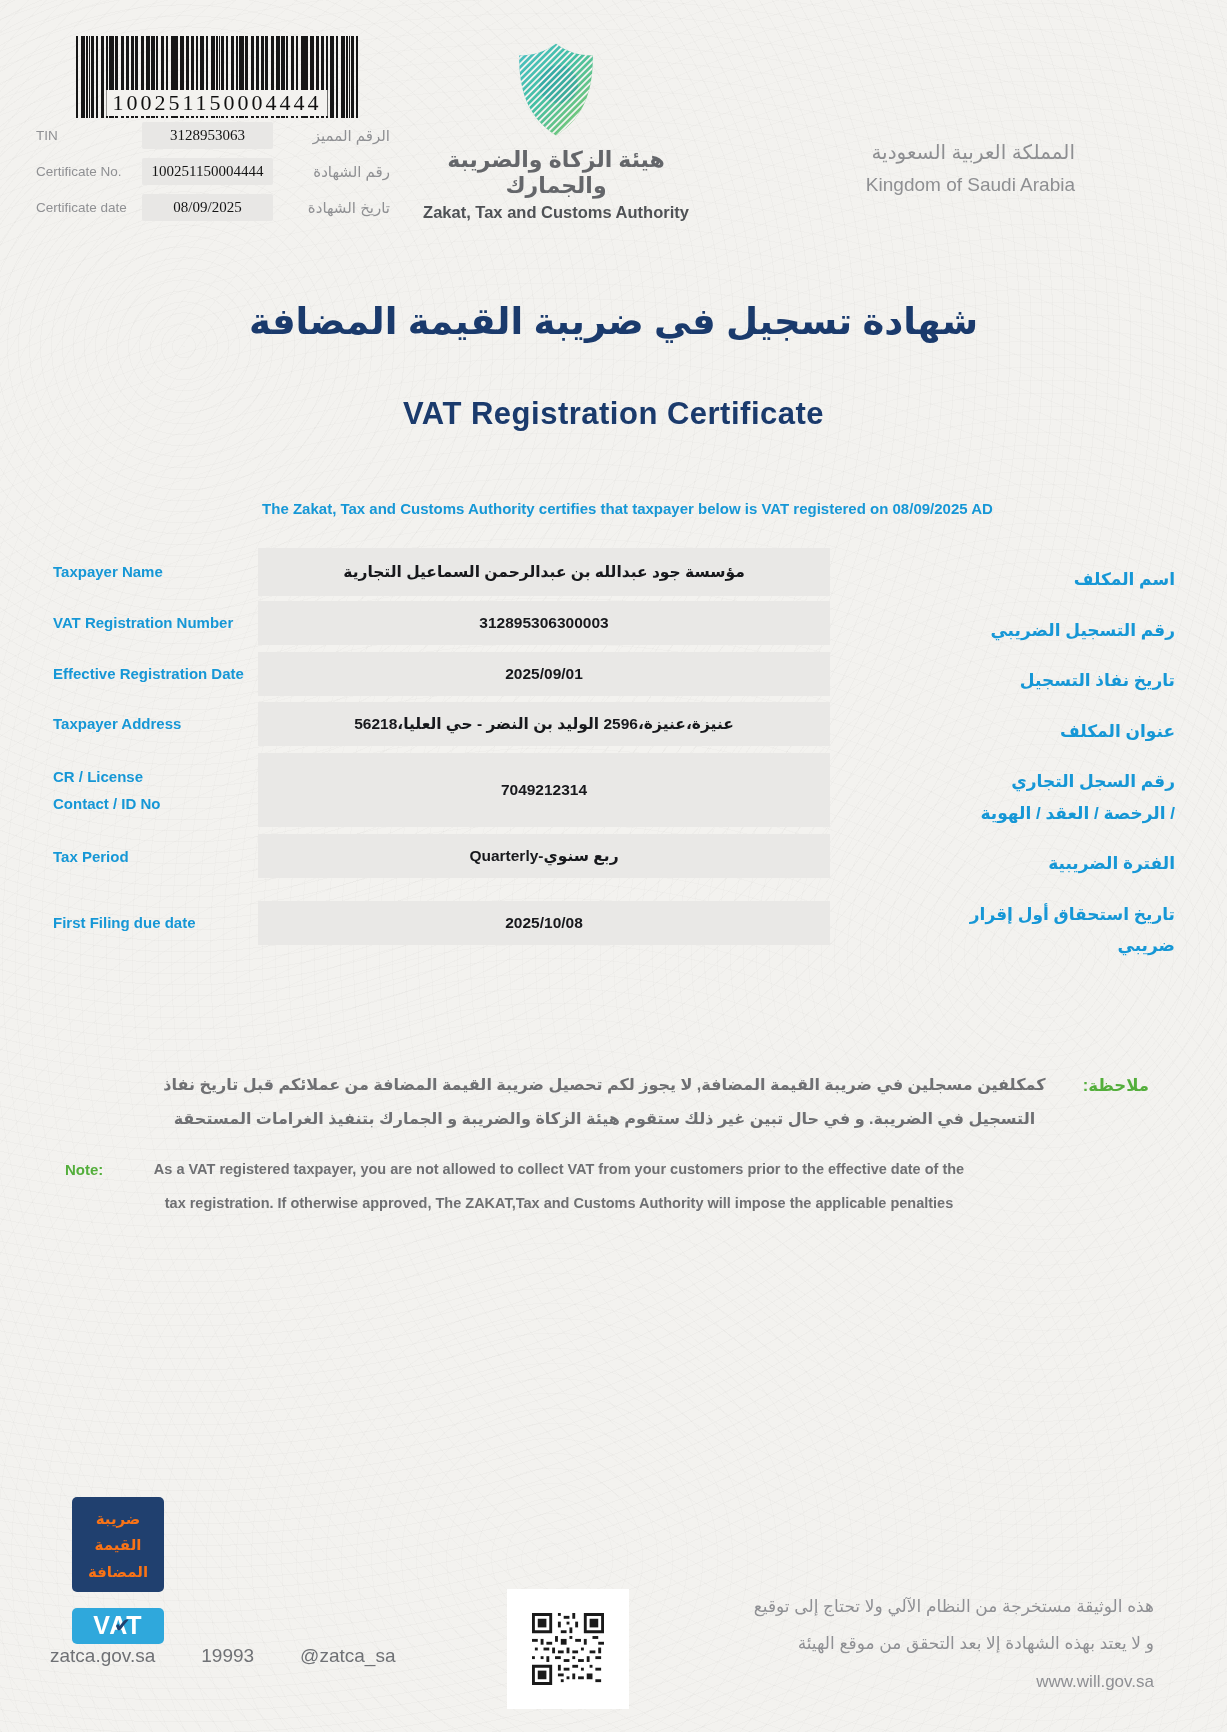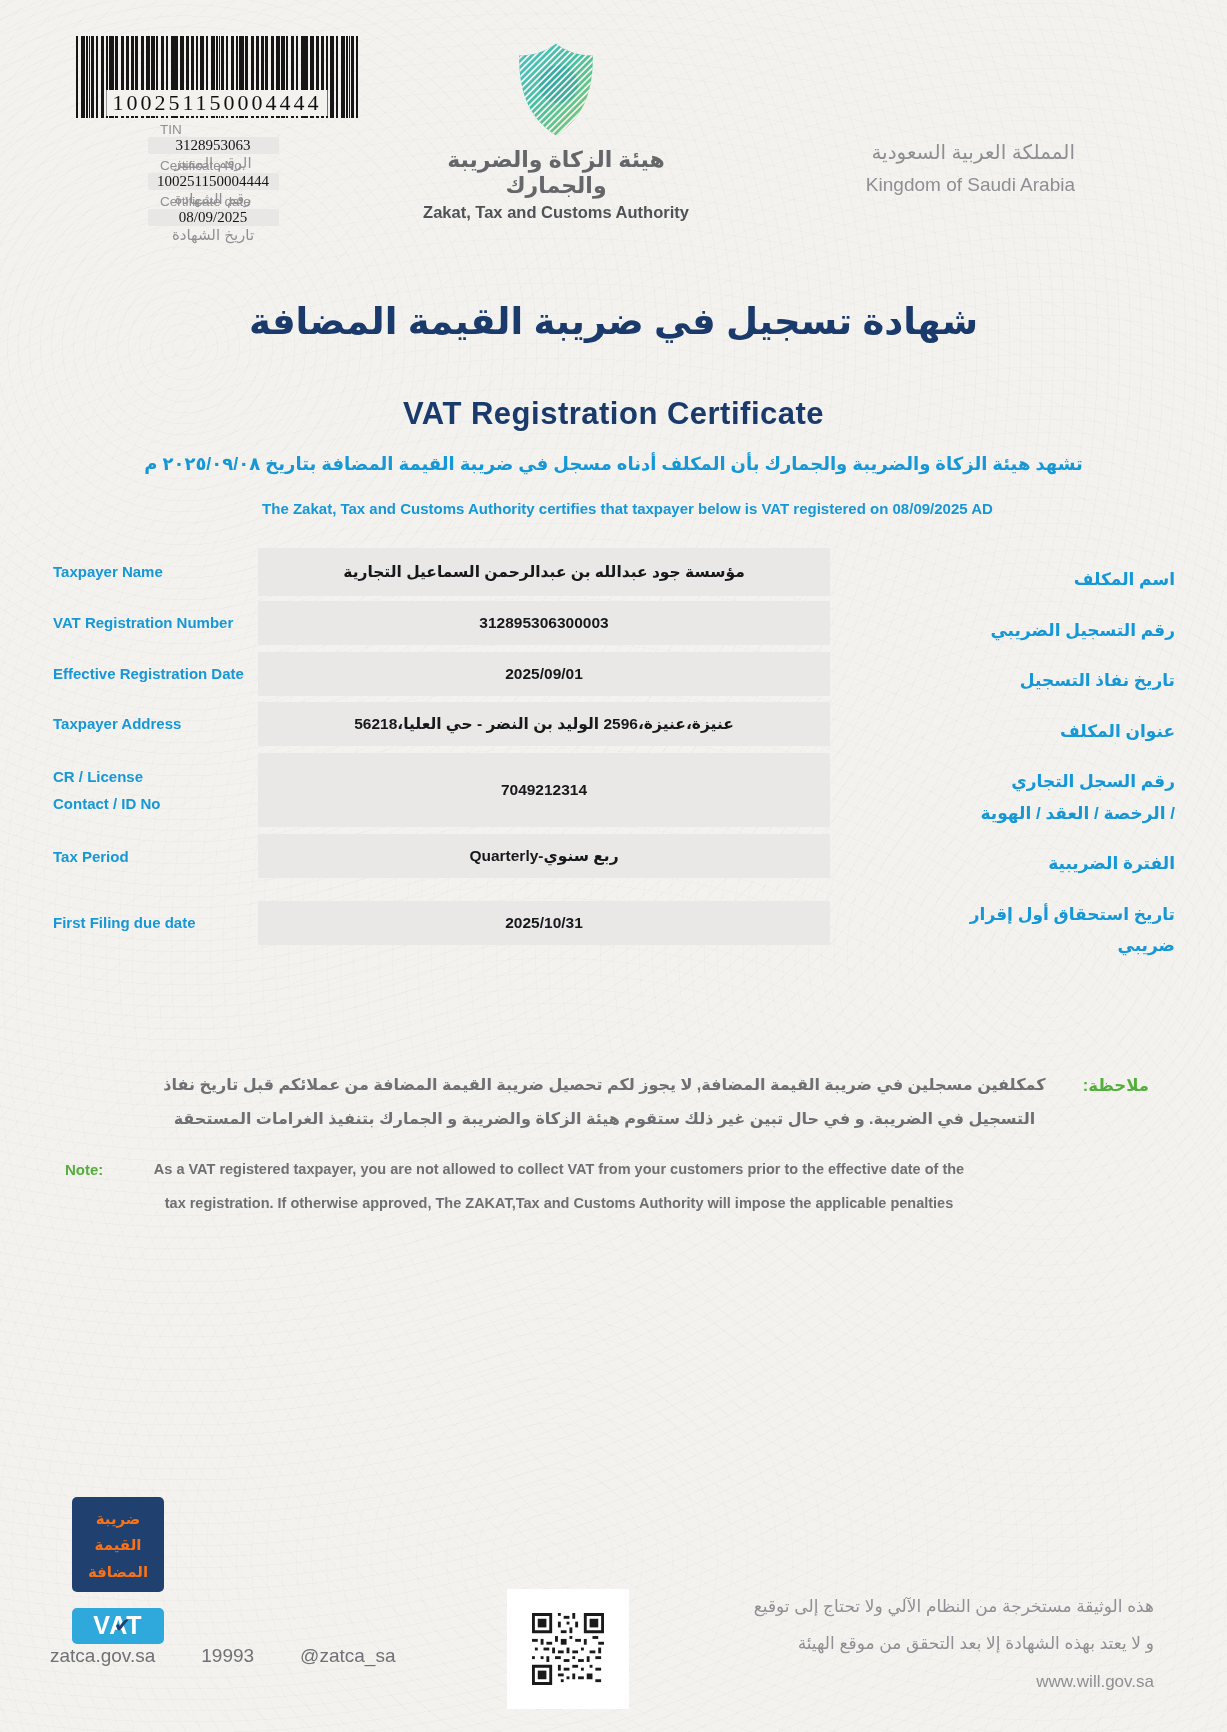--- a/index.html
+++ b/index.html
@@ -24,21 +24,21 @@
       repeating-linear-gradient(90deg,#161616 0 2px,transparent 2px 5px,#161616 5px 8px,transparent 8px 10px),
       repeating-linear-gradient(90deg,#161616 0 1px,transparent 1px 7px,#161616 7px 9px,transparent 9px 13px);
   }
   .barcode-text {
     position:absolute; left:50%; bottom:2px; transform:translateX(-50%);
     background:#f3f2ef; padding:0 6px;
     font-family:"Liberation Serif","DejaVu Serif",serif;
     font-size:22px; letter-spacing:3px; color:#101010; white-space:nowrap;
   }
   .meta { position:absolute; left:36px; top:122px; width:354px; }
-  .meta-row { display:flex; align-items:center; margin-bottom:9px; height:27px;flex-direction:column; }
+  .meta-row { display:flex; align-items:center; margin-bottom:9px; height:27px; }
   .meta-label-en { width:106px; font-size:13.5px; color:#8f9093; }
   .meta-value {
     width:131px; height:27px; background:#e8e7e5; border-radius:2px;
     display:flex; align-items:center; justify-content:center;
     font-family:"Liberation Serif","DejaVu Serif",serif; font-size:15px; color:#141414;
   }
   .meta-label-ar { flex:1; text-align:right; font-size:15px; color:#8f9093; direction:rtl; }
 
   .logo-cluster { position:absolute; left:400px; top:40px; width:312px; text-align:center; }
   .authority-ar { font-size:22px; color:#64666a; font-weight:bold; margin-top:2px; direction:rtl; }
@@ -142,21 +142,20 @@
     <div class="authority-en">Zakat, Tax and Customs Authority</div>
   </div>
 
   <div class="kingdom">
     <div class="kingdom-ar">المملكة العربية السعودية</div>
     <div class="kingdom-en">Kingdom of Saudi Arabia</div>
   </div>
 
   <div class="title-ar">شهادة تسجيل في ضريبة القيمة المضافة</div>
   <div class="title-en">VAT Registration Certificate</div>
-  <div class="cert-ar">تشهد هيئة الزكاة والضريبة والجمارك بأن المكلف أدناه مسجل في ضريبة القيمة المضافة بتاريخ  ٢٠٢٥/٠٩/٠٨ م</div>
   <div class="cert-en">The Zakat, Tax and Customs Authority certifies that taxpayer below is VAT registered on 08/09/2025 AD</div>
 
   <div class="fields">
     <div class="frow">
       <div class="len pre">Taxpayer Name</div>
       <div class="val h48">مؤسسة جود عبدالله بن عبدالرحمن السماعيل التجارية</div>
       <div class="lar pre">اسم المكلف</div>
     </div>
     <div class="frow">
       <div class="len pre">VAT Registration Number</div>
@@ -180,21 +179,21 @@
       <div class="lar pre">رقم السجل التجاري
 / الرخصة / العقد / الهوية</div>
     </div>
     <div class="frow">
       <div class="len pre">Tax Period</div>
       <div class="val h44">ربع سنوي-Quarterly</div>
       <div class="lar pre">الفترة الضريبية</div>
     </div>
     <div class="frow">
       <div class="len pre">First Filing due date</div>
-      <div class="val h44">2025/10/31</div>
+      <div class="val h44">2025/10/08</div>
       <div class="lar pre">تاريخ استحقاق أول إقرار
 ضريبي</div>
     </div>
   </div>
 
   <div class="note-ar">
     <span class="note-label-ar">ملاحظة:</span>
     <span class="note-body-ar">كمكلفين مسجلين في ضريبة القيمة المضافة, لا يجوز لكم تحصيل ضريبة القيمة المضافة من عملائكم قبل تاريخ نفاذ التسجيل في الضريبة. و في حال تبين غير ذلك ستقوم هيئة الزكاة والضريبة و الجمارك بتنفيذ الغرامات المستحقة</span>
   </div>
   <div class="note-en">

